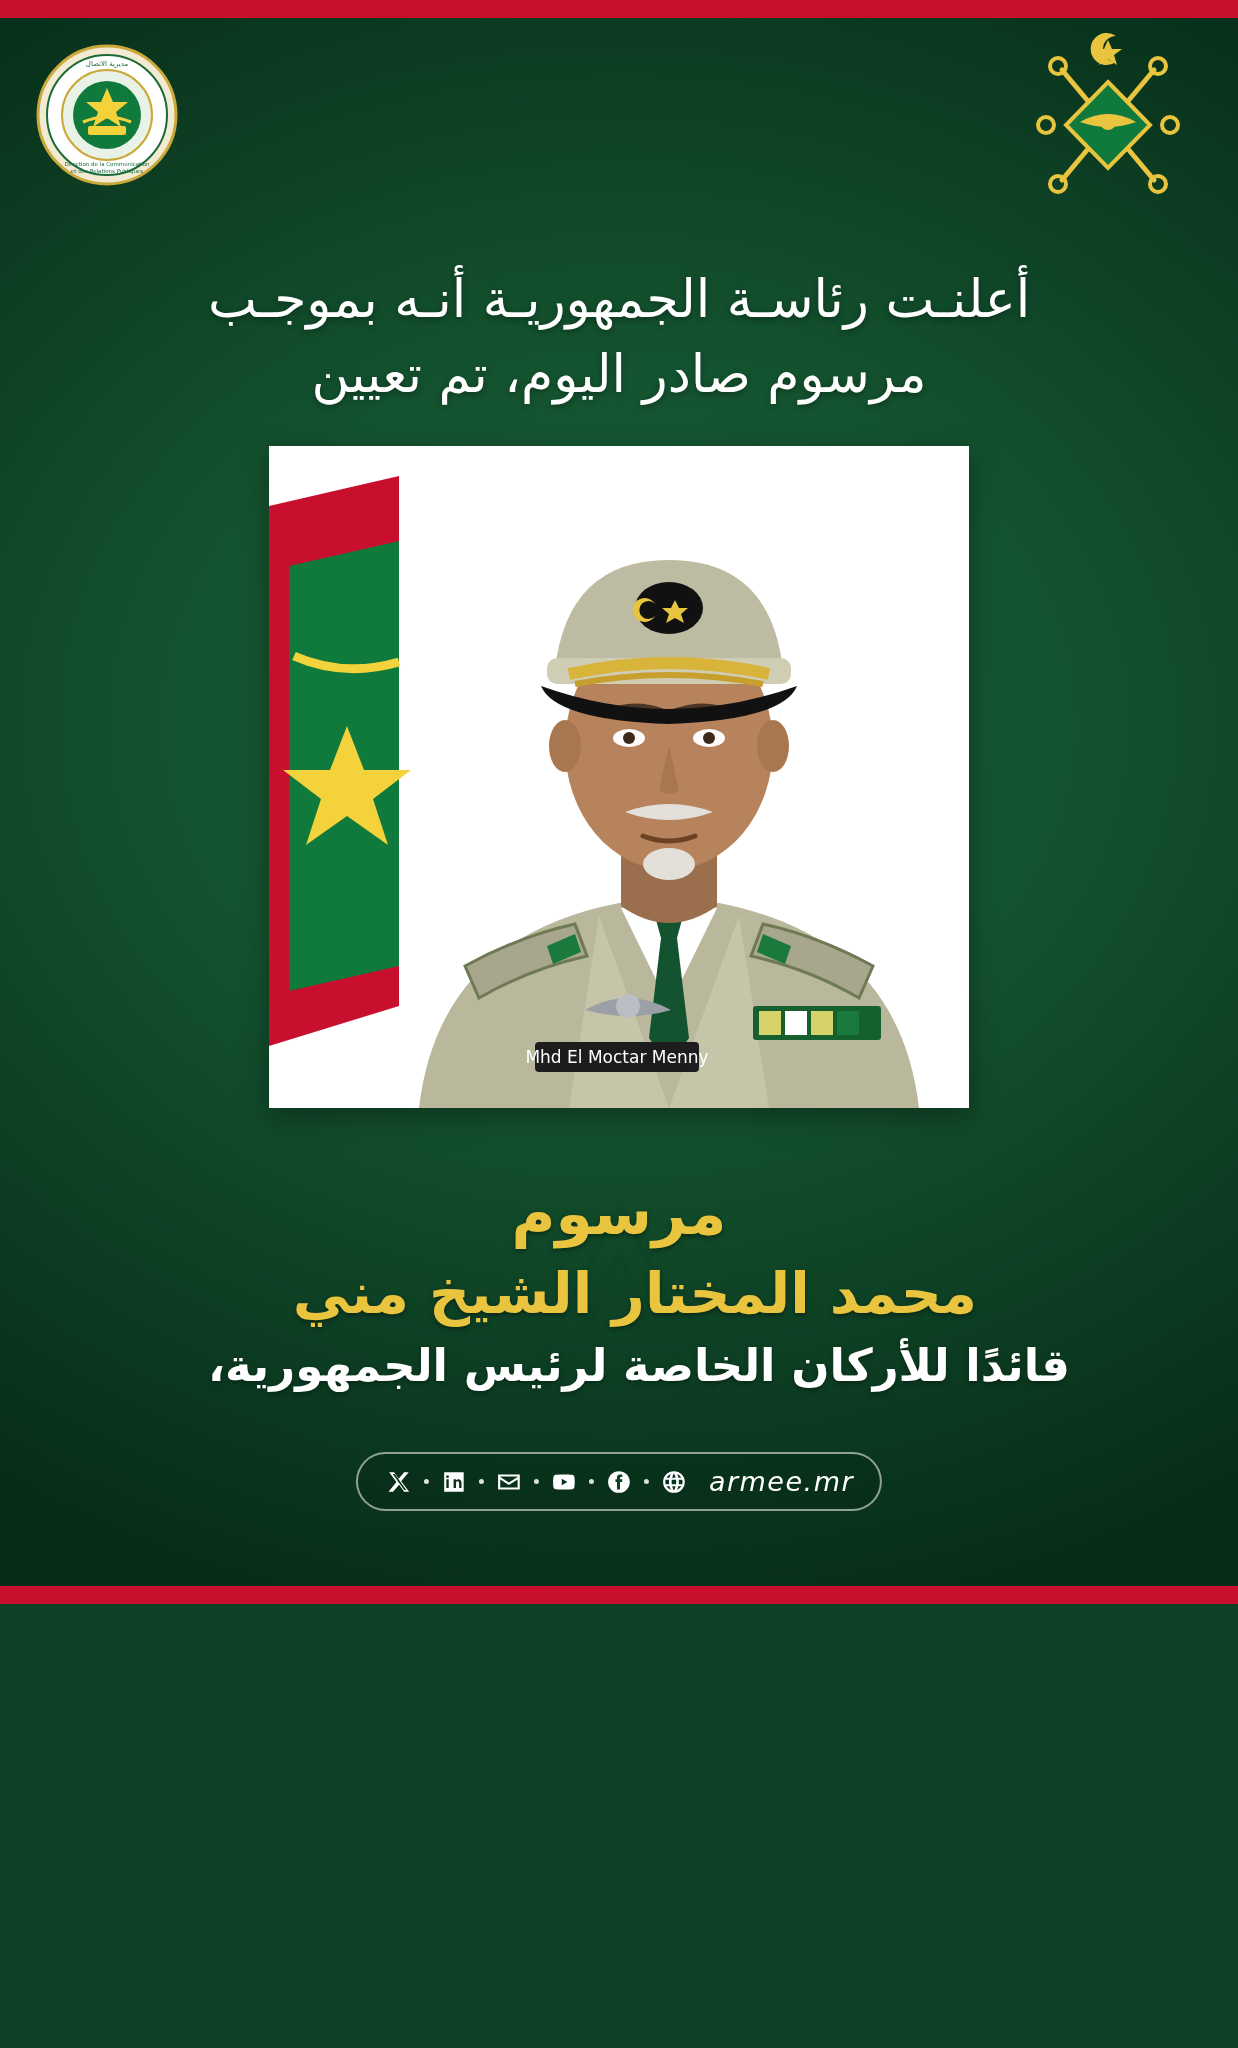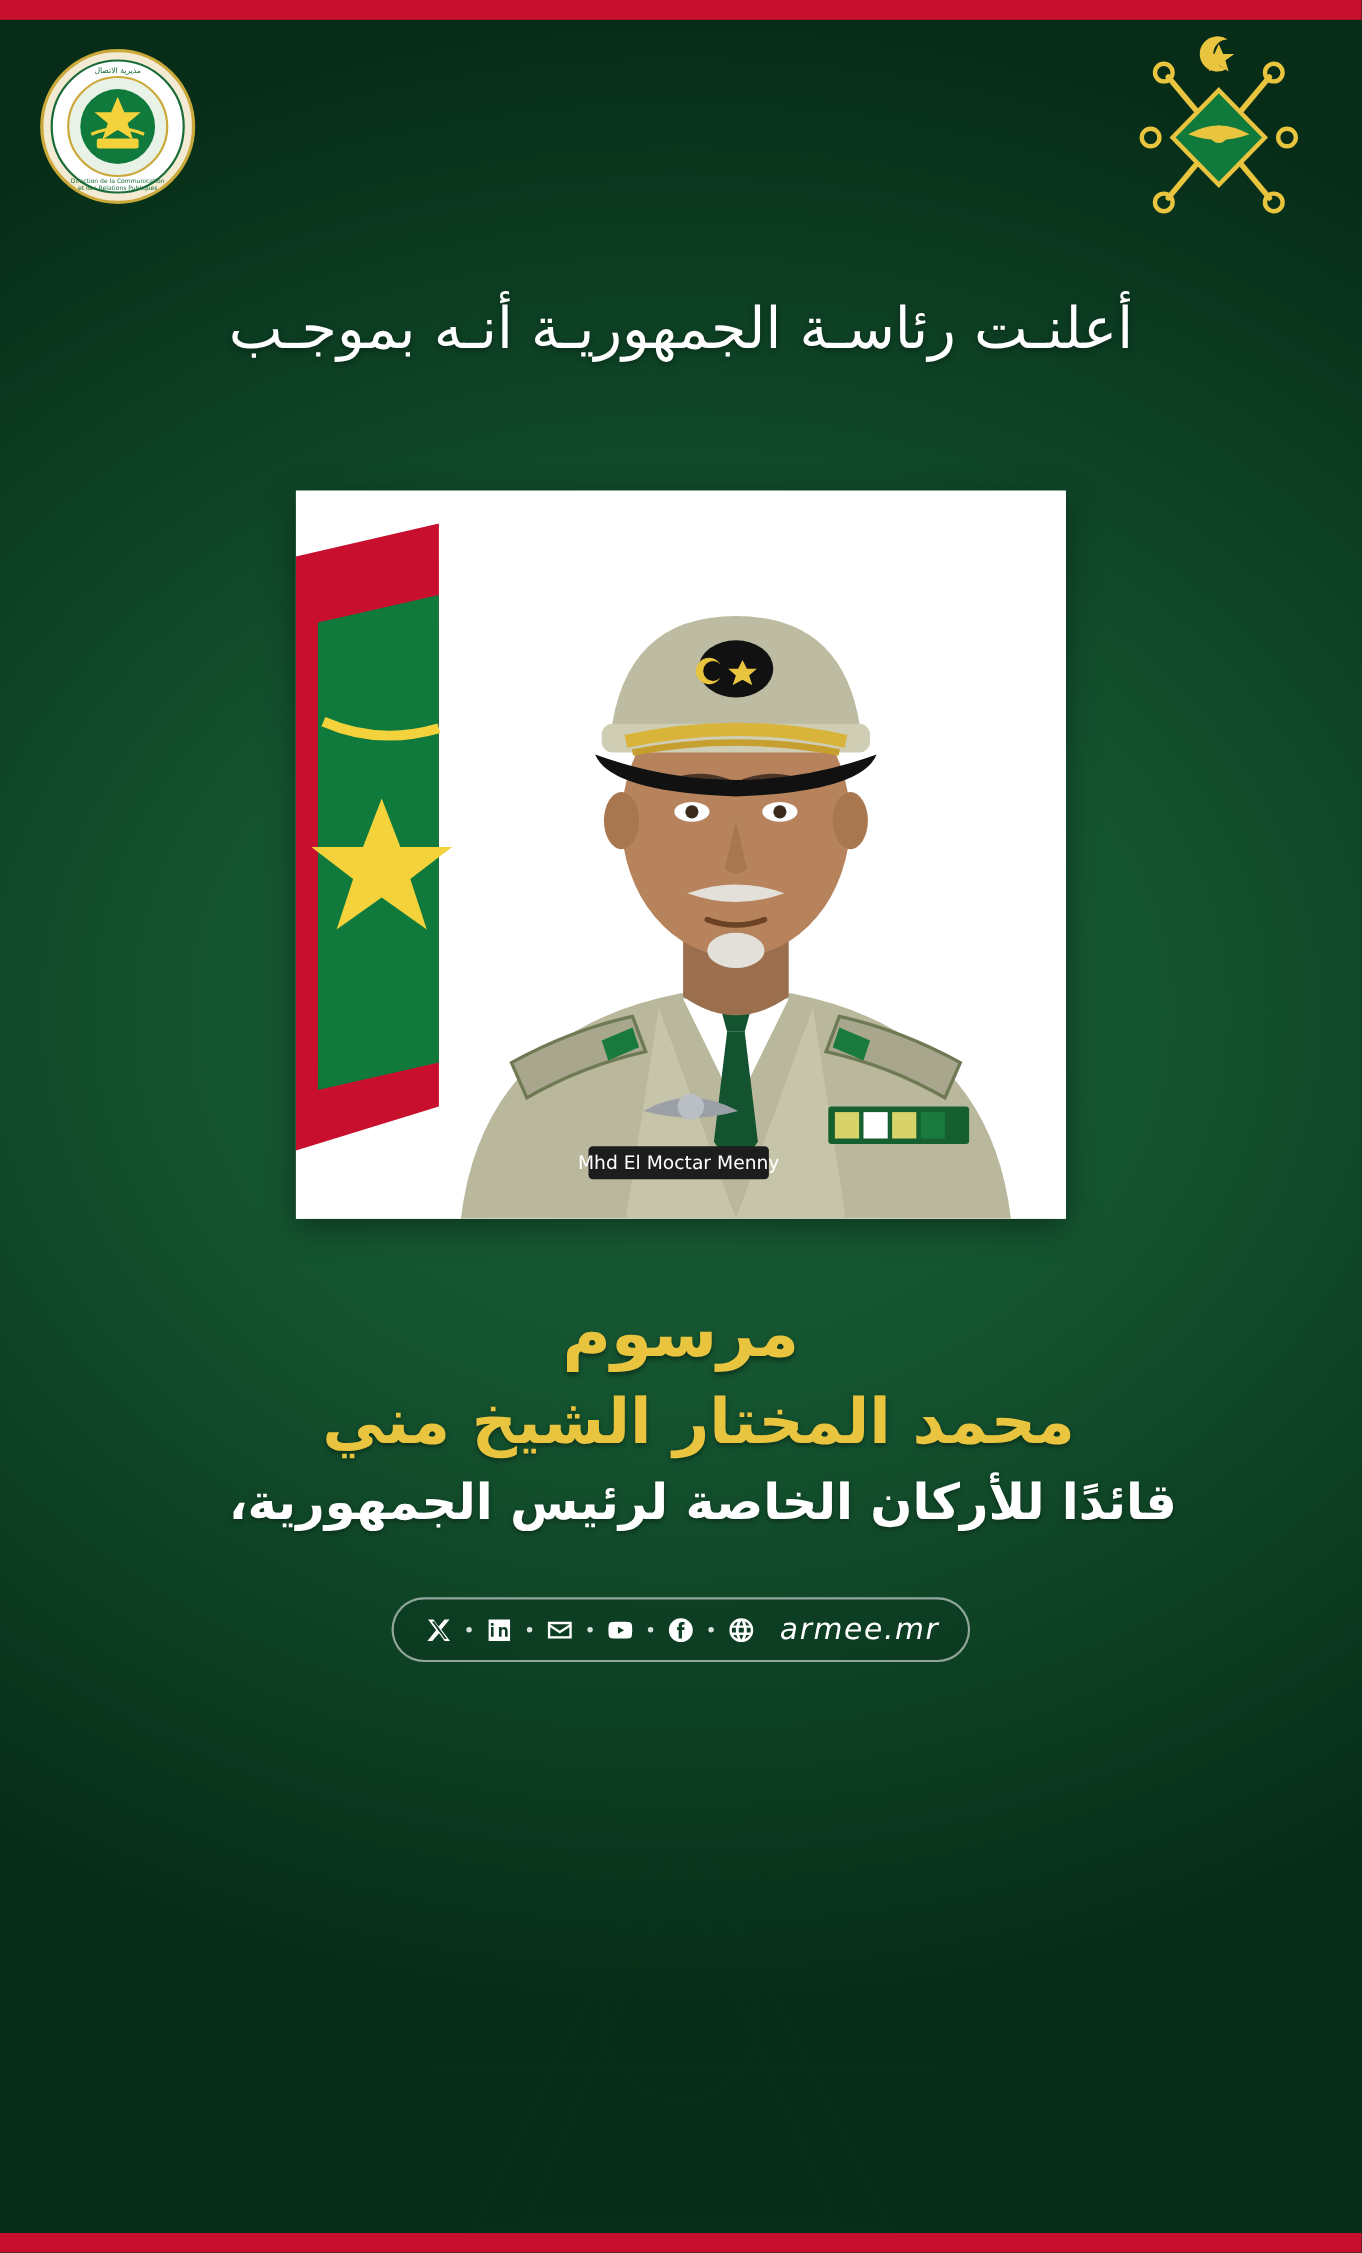--- a/index.html
+++ b/index.html
@@ -4,21 +4,21 @@
 <style>
   * { box-sizing: border-box; margin: 0; padding: 0; }
   html, body {
     width: 1238px; height: 2048px;
     background: #0d4024;
     font-family: "DejaVu Sans", "Liberation Sans", sans-serif;
     overflow: hidden;
   }
   .poster {
     position: relative;
-    width: 1238px; height: 2048px;
+    width: 1238px; height: 1604px;
     background:
       radial-gradient(ellipse 1100px 900px at 50% 45%, #1a5c36 0%, #14532f 40%, #0c3d22 75%, #072d18 100%);
     overflow: hidden;
   }
   
   .bar-top, .bar-bottom {
     position: absolute; left: 0; width: 100%; height: 18px;
     background: #c8102e;
   }
   .bar-top { top: 0; }
@@ -185,20 +185,21 @@
     <circle cx="40" cy="36" r="8" fill="none" stroke="#e9c43f" stroke-width="4"></circle>
     <circle cx="140" cy="36" r="8" fill="none" stroke="#e9c43f" stroke-width="4"></circle>
     <circle cx="40" cy="154" r="8" fill="none" stroke="#e9c43f" stroke-width="4"></circle>
     <circle cx="140" cy="154" r="8" fill="none" stroke="#e9c43f" stroke-width="4"></circle>
     <circle cx="28" cy="95" r="8" fill="none" stroke="#e9c43f" stroke-width="4"></circle>
     <circle cx="152" cy="95" r="8" fill="none" stroke="#e9c43f" stroke-width="4"></circle>
   </svg>
 
   <div class="headline">
     <span class="l1">أعلنـت رئاسـة الجمهوريـة أنـه بموجـب</span>
+    <span class="l2">مرسوم صادر اليوم، تم تعيين</span>
   </div>
 
   <div class="portrait-frame">
     <svg viewBox="0 0 700 662">
       <rect x="0" y="0" width="700" height="662" fill="#ffffff"></rect>
 
       <g>
         <path d="M0 60 L130 30 L130 560 L0 600 Z" fill="#c8102e"></path>
         <path d="M20 120 L130 95 L130 520 L20 545 Z" fill="#0f7a3b"></path>
         <path d="M78 280 l17 44 h47 l-38 29 15 46 -41 -29 -41 29 15 -46 -38 -29 h47 z" fill="#f3d23c"></path>

